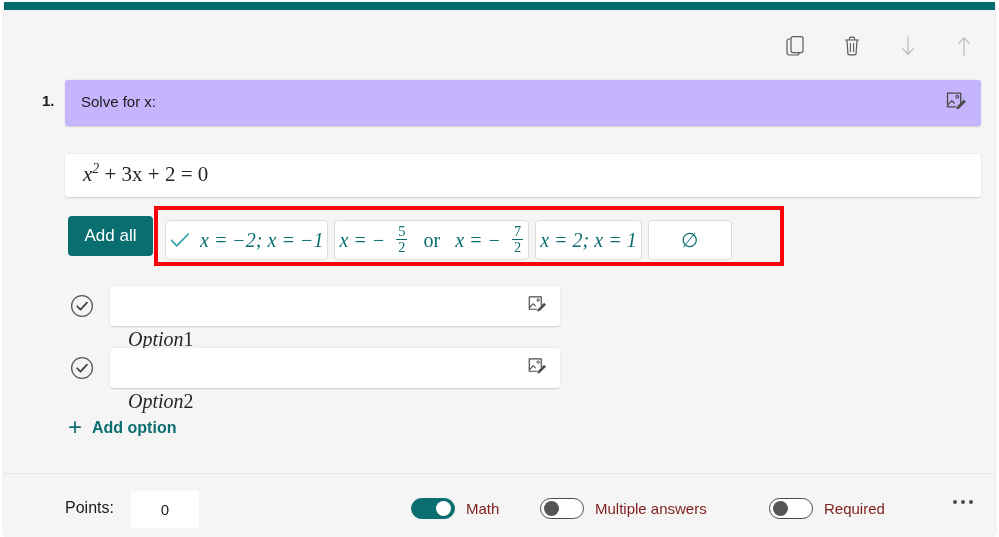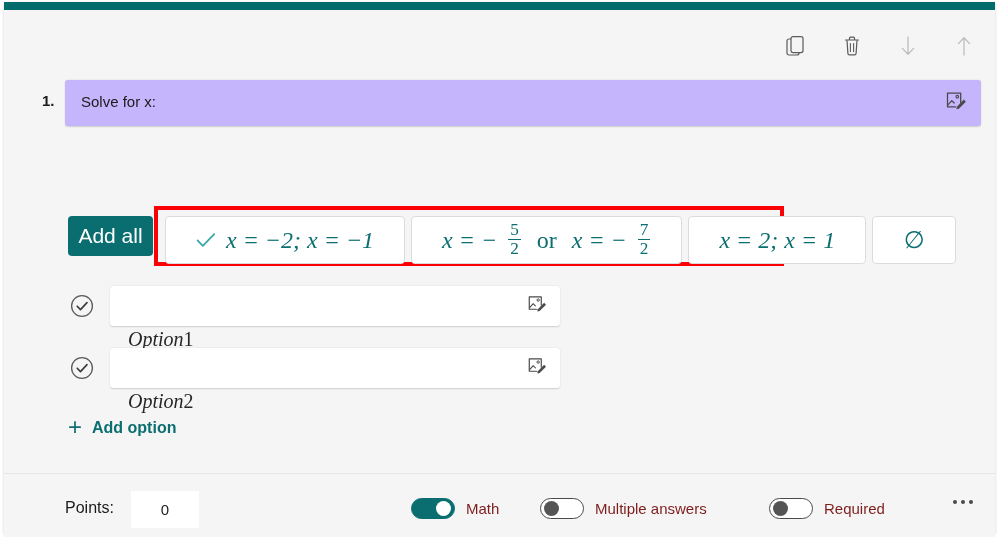--- a/index.html
+++ b/index.html
@@ -121,21 +121,21 @@
     position: absolute;
     left: 64px;
     top: 206px;
     width: 85px;
     height: 40px;
     background: #0a6e70;
     color: #ffffff;
     border: none;
     border-radius: 4px;
     font-family: "Liberation Sans", sans-serif;
-    font-size: 21px;
+    font-size: 17px;
     cursor: pointer;
   }
 
   .suggestions-highlight {
     position: absolute;
     left: 150px;
     top: 196px;
     width: 630px;
     height: 60px;
     border: 4px solid #fb0007;
@@ -145,34 +145,34 @@
     position: absolute;
     left: 4px;
     top: 4px;
     height: 52px;
     display: flex;
     align-items: center;
     gap: 6px;
     padding-left: 3px;
   }
   .suggestion-chip {
-    height: 48px;
+    height: 40px;
     background: #ffffff;
     border: 1px solid #dcdcdc;
     border-radius: 4px;
     display: flex;
     align-items: center;
     justify-content: center;
     gap: 10px;
-    padding: 0 30px;
+    padding: 0 4px;
     box-sizing: border-box;
     cursor: pointer;
     color: #0b6e70;
     font-family: "Liberation Serif", serif;
-    font-size: 24px;
+    font-size: 20px;
     white-space: nowrap;
   }
   .chip-check svg { display: block; }
 
   .frac {
     display: inline-flex;
     flex-direction: column;
     align-items: center;
     vertical-align: middle;
     font-size: 0.72em;
@@ -394,20 +394,26 @@
             <path d="M2.5 3.2h13.2v9.2M2.5 3.2v13.6h8" stroke="#4a4a4a" stroke-width="1.3" stroke-linecap="round" stroke-linejoin="round"></path>
             <circle cx="12.3" cy="6.7" r="1.3" stroke="#4a4a4a" stroke-width="1.1"></circle>
             <path d="M3.2 14.6l3.6-3.9 2.4 2.3" stroke="#4a4a4a" stroke-width="1.2" stroke-linecap="round" stroke-linejoin="round"></path>
             <path d="M18.8 9.6l2.1 2.1-7 7-2.6.6.6-2.6 6.9-7.1z" fill="#4a4a4a"></path>
           </svg>
         </span>
       </div>
     </div>
   </div>
 
+  <div class="equation-field">
+    <div class="equation-text">
+      <span class="mi">x</span><span class="sup">2</span>
+      <span>+ 3x + 2 = 0</span>
+    </div>
+  </div>
 
   <button class="add-all-btn">Add all</button>
 
   <div class="suggestions-highlight">
     <div class="suggestions-row">
 
       <div class="suggestion-chip">
         <span class="chip-check">
           <svg width="20" height="16" viewBox="0 0 20 16" fill="none">
             <path d="M1.6 8.4l5.2 5.4L18.2 2.2" stroke="#3aa7a8" stroke-width="1.8" stroke-linecap="round" stroke-linejoin="round"></path>

